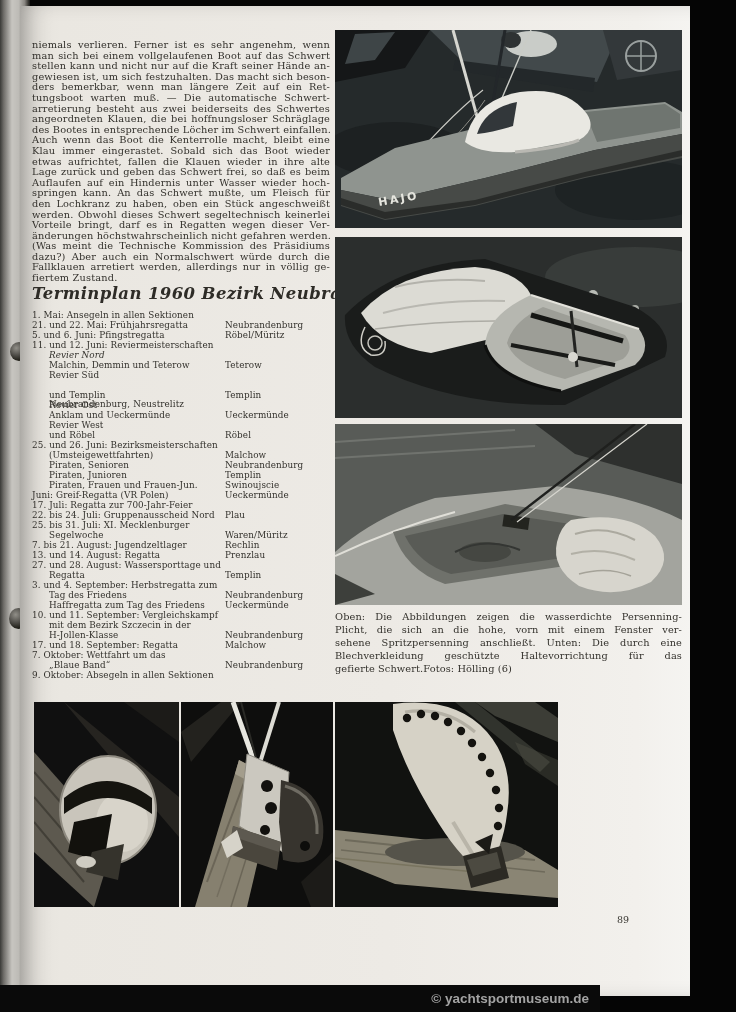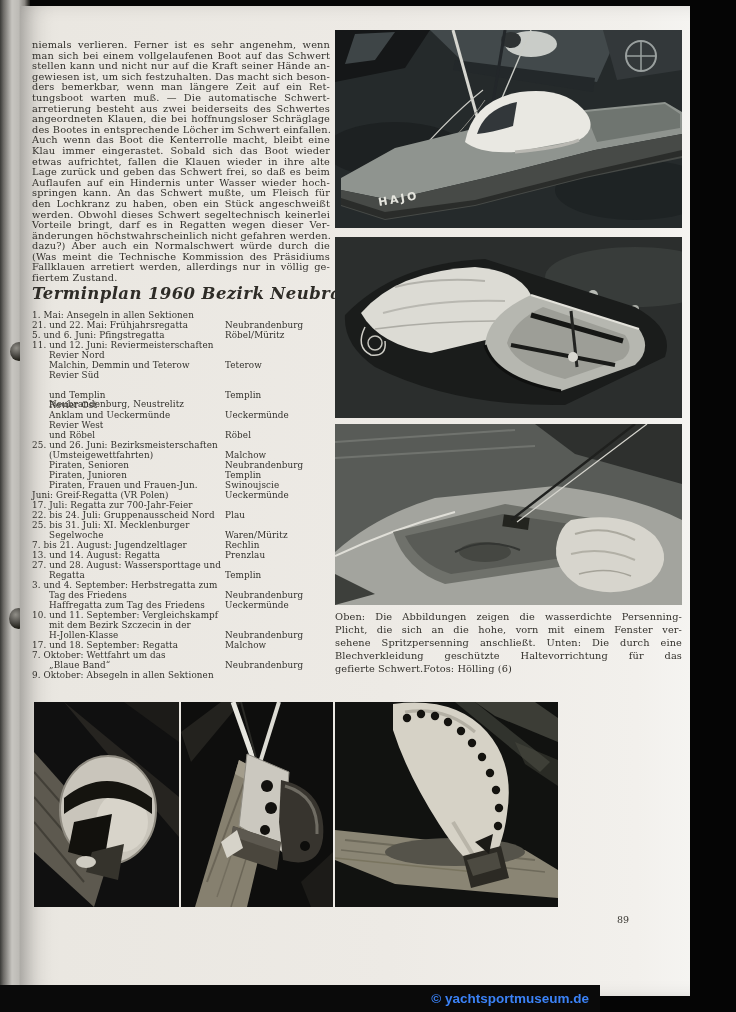--- a/index.html
+++ b/index.html
@@ -35,21 +35,21 @@
   .caption{position:absolute;left:0;top:604px;width:347px;font-size:9.8px;color:#33312c;letter-spacing:.1px;}
   .cap-line{height:13px;line-height:13px;white-space:nowrap;text-align:justify;text-align-last:justify;}
   .cap-last{height:13px;line-height:13px;display:flex;justify-content:flex-start;}
   
   #photo4{left:14px;top:696px;width:145px;height:205px;}
   #photo5{left:161px;top:696px;width:152px;height:205px;}
   #photo6{left:315px;top:696px;width:223px;height:205px;}
   .pageno{position:absolute;left:597px;top:908px;font-size:9.5px;color:#3a3833;}
   
   .footer{position:absolute;left:0;bottom:0;width:600px;height:27px;background:#0a0a0a;
-    color:#3b82f6;font-family:"Liberation Sans", sans-serif;font-weight:bold;font-size:13.5px;
+    color:#a3a3a3;font-family:"Liberation Sans", sans-serif;font-weight:bold;font-size:13.5px;
     line-height:27px;text-align:right;padding-right:11px;box-sizing:border-box;}
 </style>
 </head>
 <body>
 
 <div class="scan">
 
   <div class="binding"></div>
   <div class="screw" style="left:10px;top:342px;width:18px;height:19px;"></div>
   <div class="screw" style="left:30px;top:344px;width:15px;height:20px;"></div>
@@ -73,22 +73,22 @@
           <div class="para-line">Auch wenn das Boot die Kenterrolle macht, bleibt eine</div>
           <div class="para-line">Klau immer eingerastet. Sobald sich das Boot wieder</div>
           <div class="para-line">etwas aufrichtet, fallen die Klauen wieder in ihre alte</div>
           <div class="para-line">Lage zurück und geben das Schwert frei, so daß es beim</div>
           <div class="para-line">Auflaufen auf ein Hindernis unter Wasser wieder hoch-</div>
           <div class="para-line">springen kann. An das Schwert mußte, um Fleisch für</div>
           <div class="para-line">den Lochkranz zu haben, oben ein Stück angeschweißt</div>
           <div class="para-line">werden. Obwohl dieses Schwert segeltechnisch keinerlei</div>
           <div class="para-line">Vorteile bringt, darf es in Regatten wegen dieser Ver-</div>
           <div class="para-line">änderungen höchstwahrscheinlich nicht gefahren werden.</div>
+          <div class="para-line">(Was meint die Technische Kommission des Präsidiums</div>
           <div class="para-line">dazu?) Aber auch ein Normalschwert würde durch die</div>
-          <div class="para-line">(Was meint die Technische Kommission des Präsidiums</div>
           <div class="para-line">Fallklauen arretiert werden, allerdings nur in völlig ge-</div>
           <div class="para-line">fiertem Zustand.</div>
         </div>
       <div class="heading">Terminplan 1960 Bezirk Neubrandenburg</div>
       <div class="sched">
 
           <div class="sched-row">
             <span class="sched-left">1. Mai: Ansegeln in allen Sektionen</span>
             <span class="sched-loc"></span>
           </div>
@@ -102,21 +102,21 @@
             <span class="sched-left">5. und 6. Juni: Pfingstregatta</span>
             <span class="sched-loc">Röbel/Müritz</span>
           </div>
 
           <div class="sched-row">
             <span class="sched-left">11. und 12. Juni: Reviermeisterschaften</span>
             <span class="sched-loc"></span>
           </div>
 
           <div class="sched-row">
-            <span class="sched-left" style="padding-left: 17px;">Revier Nord</span>
+            <span class="sched-left" style="padding-left: 17px; font-style: italic;">Revier Nord</span>
             <span class="sched-loc"></span>
           </div>
 
           <div class="sched-row">
             <span class="sched-left" style="padding-left: 17px;">Malchin, Demmin und Teterow</span>
             <span class="sched-loc">Teterow</span>
           </div>
 
           <div class="sched-row">
             <span class="sched-left" style="padding-left: 17px;">Revier Süd</span>

